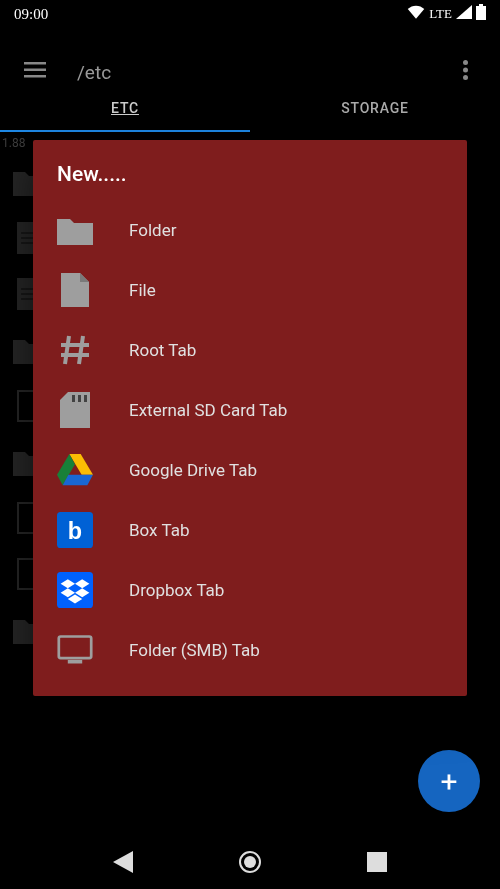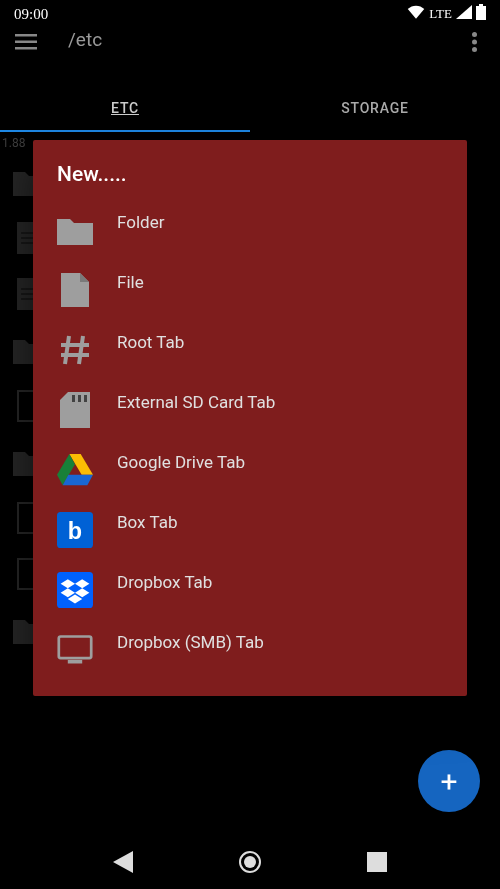--- a/index.html
+++ b/index.html
@@ -19,22 +19,22 @@
       padding: 0 14px;
       color: #fff;
       font-size: 15px;
       font-weight: 500;
       font-family: Liberation Serif, serif;
     }
     .status-right { display: flex; align-items: center; gap: 4px; }
     .app-bar {
       height: 56px;
       display: flex;
-      align-items: flex-start;
-      padding: 0 12px;
+      align-items: flex-end;
+      padding: 0 21px;
       color: #888;
     }
     .hamburger { width: 28px; height: 28px; margin-right: 28px; display:flex; align-items:center; justify-content:center; }
     .path-text { color: #999; font-size: 19px; flex: 1; }
     .more-icon { width: 28px; height: 28px; display:flex; align-items:center; justify-content:center; }
     .tabs {
       display: flex;
       height: 48px;
       color: #aaa;
     }
@@ -111,22 +111,23 @@
       z-index: 100;
     }
     .dialog-title {
       color: #fff;
       font-size: 21px;
       font-weight: 500;
       padding: 0 24px 14px 24px;
     }
     .dialog-item {
       display: flex;
+      align-items: center;
       padding: 12px 24px;
-      gap: 24px;
+      gap: 36px;
       color: #e0e0e0;
       font-size: 17px;
     }
     .dialog-item-icon {
       width: 36px; height: 36px;
       display: flex; align-items: center; justify-content: center;
     }
     .nav-bar {
       position: absolute;
       bottom: 0; left: 0; right: 0;
@@ -388,21 +389,21 @@
     <span>Dropbox Tab</span>
   </div>
 
   <div class="dialog-item">
     <div class="dialog-item-icon">
       <svg width="40" height="34" viewBox="0 0 40 34">
           <rect x="2" y="2" width="36" height="24" rx="2" fill="none" stroke="#9e9e9e" stroke-width="3"></rect>
           <rect x="12" y="28" width="16" height="4" fill="#9e9e9e"></rect>
         </svg>
     </div>
-    <span>Dropbox (SMB) Tab</span>
+    <span>Folder (SMB) Tab</span>
   </div>
 </div>
 
 <div class="nav-bar">
   <div class="nav-btn">
     <svg width="20" height="22" viewBox="0 0 20 22">
         <path fill="#ddd" d="M20 0 L20 22 L0 11 Z"></path>
       </svg>
   </div>
   <div class="nav-btn">

